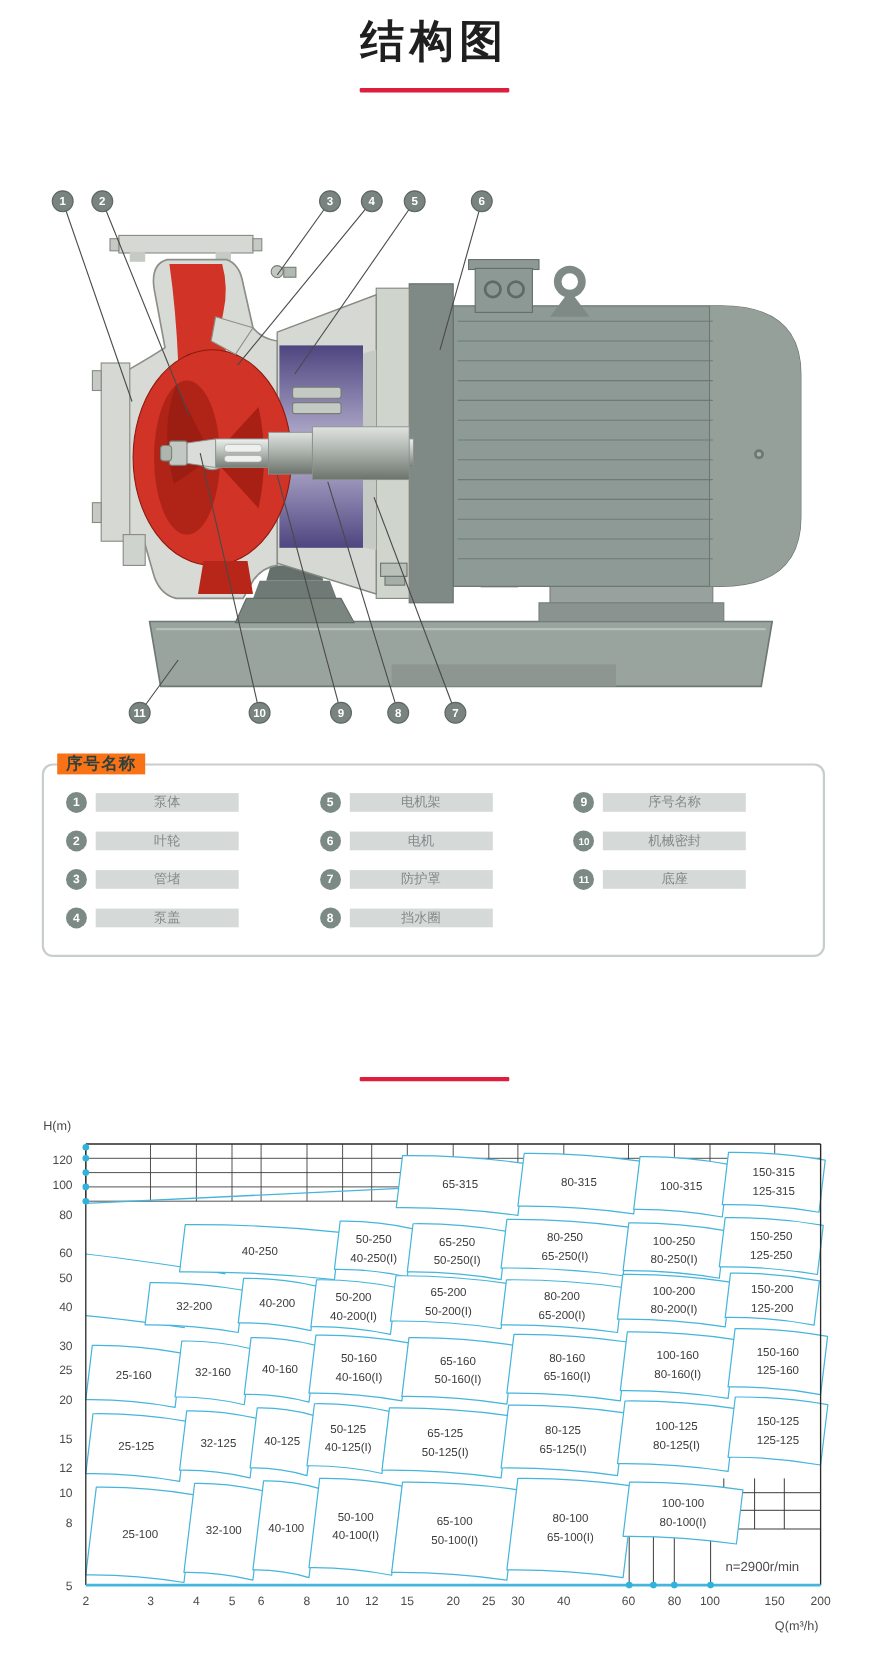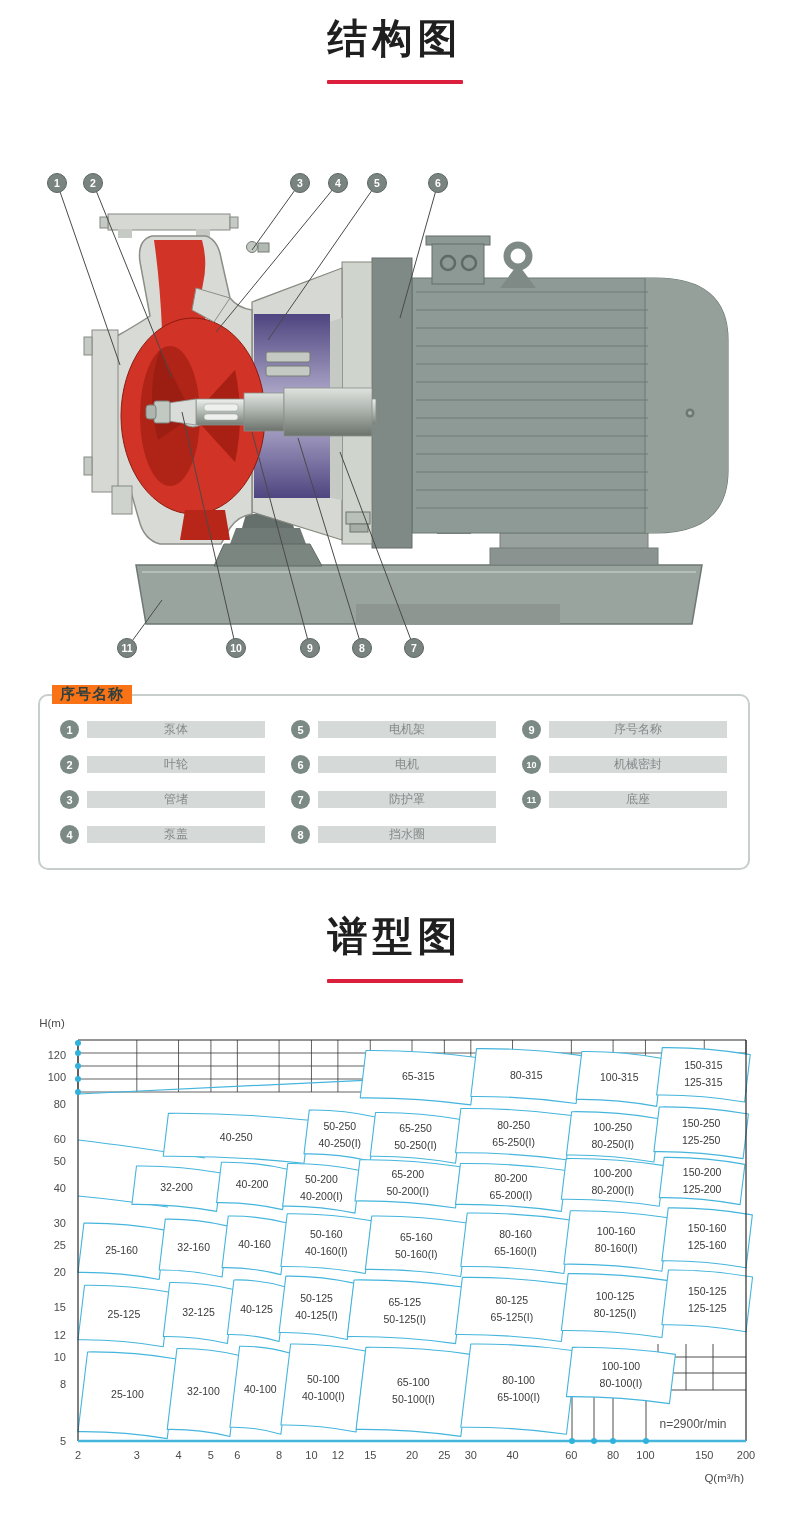--- a/index.html
+++ b/index.html
@@ -11,21 +11,21 @@
               background:#db1f3d;border-radius:1px;}
   .legend-box{position:absolute;left:38px;top:694px;width:712px;height:176px;
               border:2px solid #c7cecb;border-radius:10px;box-sizing:border-box;}
   .legend-title{position:absolute;top:-11px;left:12px;background:#f97316;padding:0 8px;
                 font-size:15px;font-weight:700;color:#32403d;letter-spacing:1px;}
   .legend-grid{display:grid;grid-template-columns:repeat(3,1fr);grid-template-rows:repeat(4,1fr);
                grid-auto-flow:column;column-gap:26px;row-gap:8px;padding:20px 22px 12px 20px;height:132px;}
   .legend-item{display:flex;align-items:center;gap:8px;}
   .legend-num{flex:none;width:19px;height:19px;border-radius:50%;background:#7c8a86;color:#fff;
               font-size:11px;font-weight:700;display:flex;align-items:center;justify-content:center;}
-  .legend-bar{flex:none;width:178px;height:17px;background:#d5d9d7;color:#84898a;font-size:12px;
+  .legend-bar{flex:none;width:130px;height:17px;background:#d5d9d7;color:#84898a;font-size:12px;
               text-align:center;line-height:17px;overflow:hidden;}
   svg{position:absolute;left:0;display:block;}
   #chart-svg text{font-family:"Liberation Sans","DejaVu Sans",sans-serif;}
   #chart-svg .tick{font-size:11px;fill:#4b4b4b;}
   #chart-svg .axis{font-size:11.5px;fill:#4b4b4b;}
   #chart-svg .rlabel{font-size:10.5px;fill:#3a3a3a;}
   #chart-svg .anno{font-size:12px;fill:#4f4f4f;}
   #structure-svg .co-num{font-size:10.5px;font-weight:700;fill:#ffffff;text-anchor:middle;}
 </style>
 </head>
@@ -251,21 +251,20 @@
           <span class="legend-num" style="font-size: 9px;">10</span>
           <span class="legend-bar">机械密封</span>
         </div>
         <div class="legend-item">
           <span class="legend-num" style="font-size: 9px;">11</span>
           <span class="legend-bar">底座</span>
         </div>
       </div>
   </div>
 
-  <h1 class="sec-title" style="top:916px">谱型图</h1>
   <div class="title-rule" style="top:979px"></div>
 
   <svg id="chart-svg" viewBox="0 1005 790 505" width="790" height="505" style="top:1005px">
       <line x1="78" y1="1053" x2="746" y2="1053" stroke="#3a3a3a" stroke-width="0.8"></line>
       <line x1="78" y1="1066" x2="746" y2="1066" stroke="#3a3a3a" stroke-width="0.8"></line>
       <line x1="78" y1="1079" x2="746" y2="1079" stroke="#3a3a3a" stroke-width="0.8"></line>
       <line x1="78" y1="1092" x2="746" y2="1092" stroke="#3a3a3a" stroke-width="0.8"></line>
       <line x1="78" y1="1040" x2="78" y2="1092" stroke="#3a3a3a" stroke-width="0.8"></line>
       <line x1="136.81448052459754" y1="1040" x2="136.81448052459754" y2="1092" stroke="#3a3a3a" stroke-width="0.8"></line>
       <line x1="178.54401855176974" y1="1040" x2="178.54401855176974" y2="1092" stroke="#3a3a3a" stroke-width="0.8"></line>

